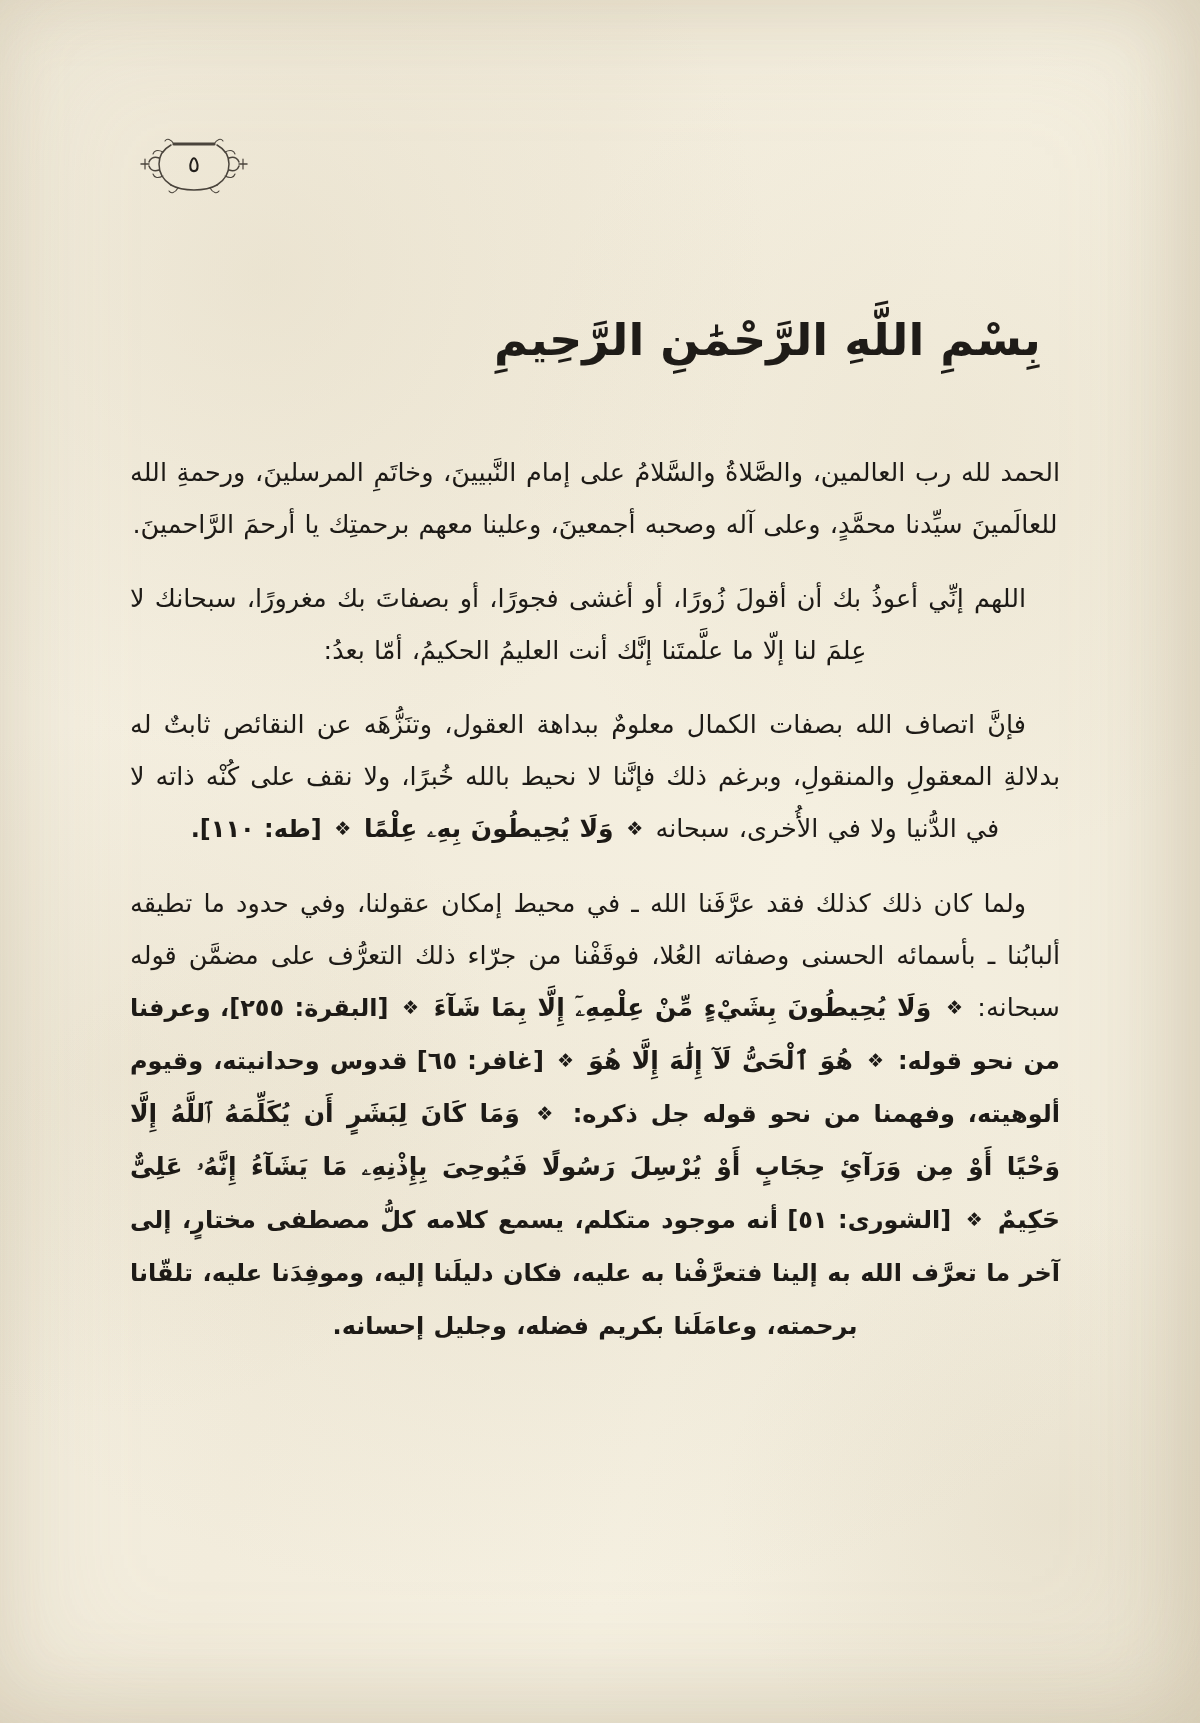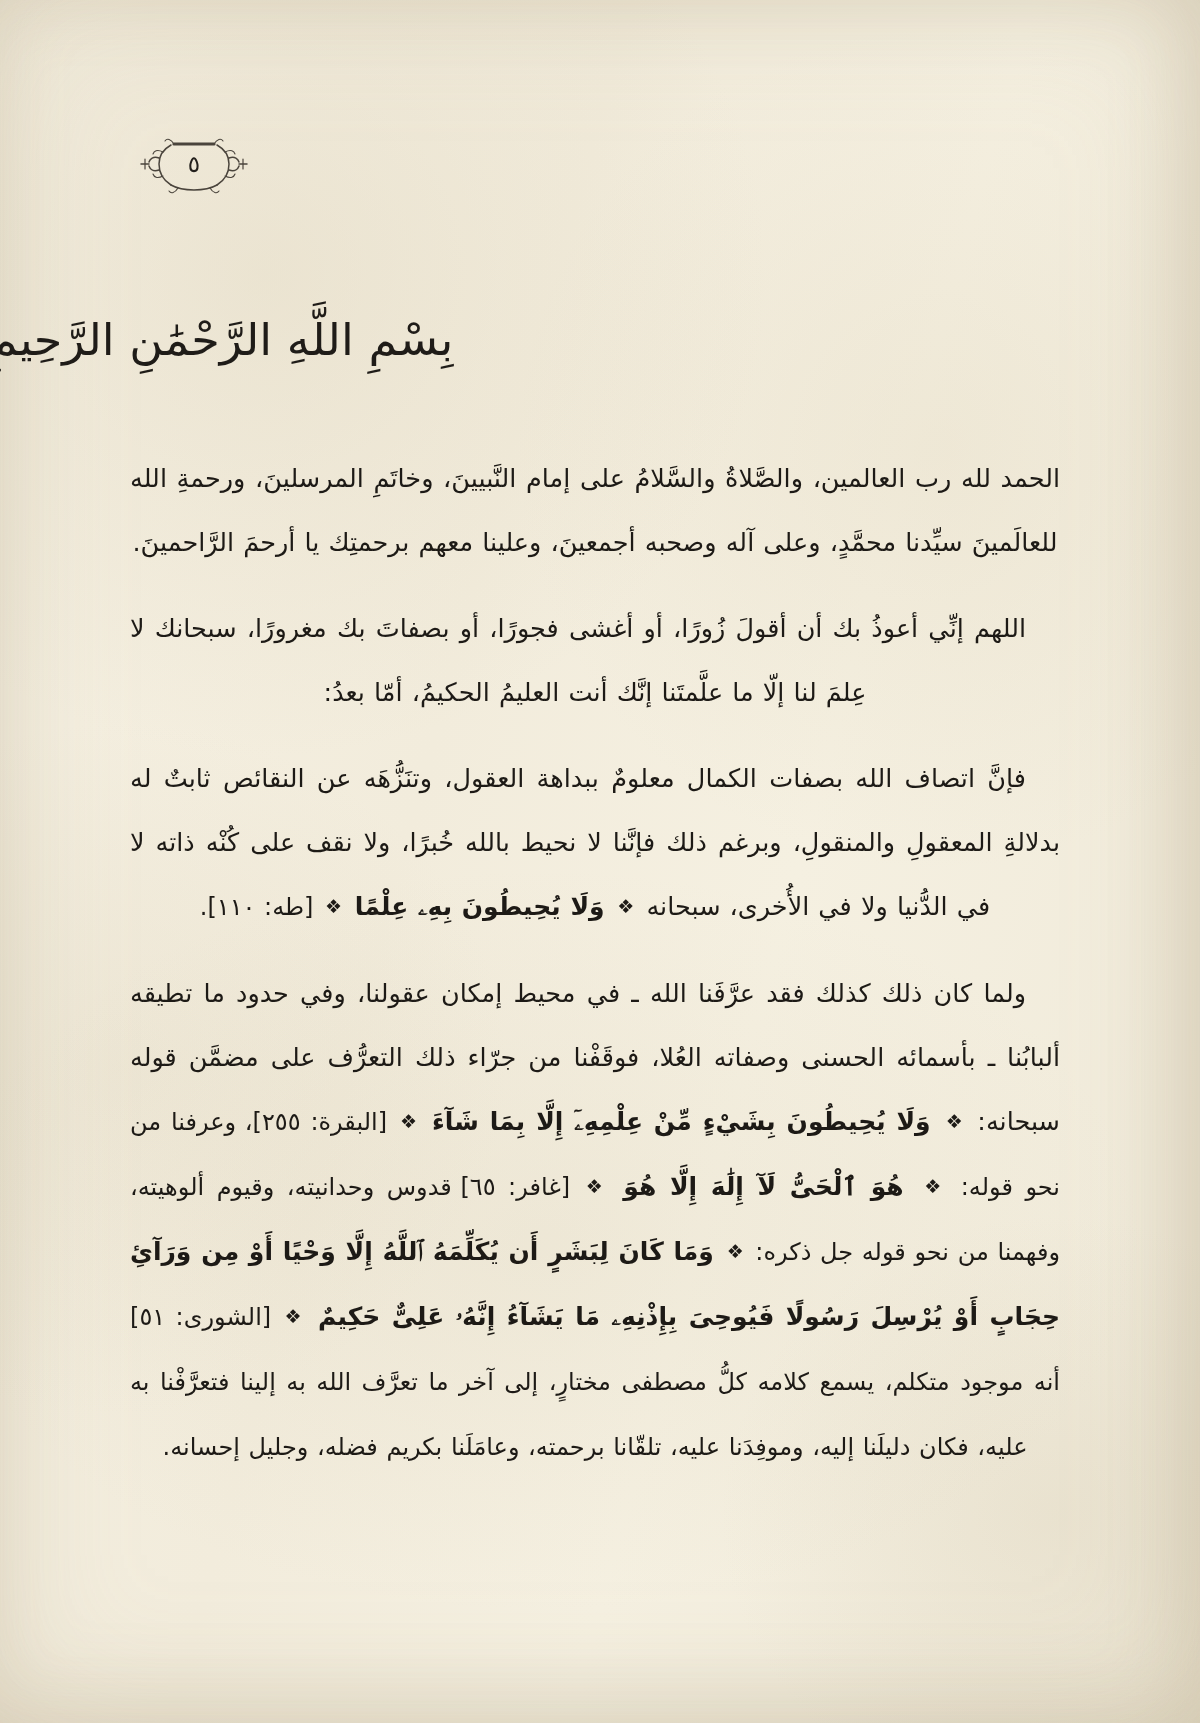--- a/index.html
+++ b/index.html
@@ -82,21 +82,22 @@
     letter-spacing: 0;
     line-height: 1;
   }
 
   
   .basmala-wrap {
     position: absolute;
     top: 316px;
     left: 0;
     width: 1028px;
-    text-align: left;
+    text-align: right;
+    font-weight: bold;
   }
   .basmala {
     display: inline-block;
     font-family: "DejaVu Sans", "Liberation Sans", sans-serif;
     font-size: 44px;
     color: #1f1c18;
     line-height: 1.1;
     transform: scaleX(1.05);
     white-space: nowrap;
   }
@@ -106,21 +107,21 @@
     position: absolute;
     top: 446px;
     right: 140px;
     width: 930px;
     color: #1d1a16;
   }
   p.para {
     margin: 0 0 22px 0;
     font-family: "DejaVu Sans", "Liberation Sans", sans-serif;
     font-size: 25.5px;
-    line-height: 64px;
+    line-height: 52px;
     text-align: justify;
     text-align-last: center;
     text-justify: inter-word;
     direction: rtl;
     word-spacing: 1px;
     letter-spacing: 0;
   }
   p.para:last-child { margin-bottom: 0; }
   p.indent { text-indent: 34px; }
 
@@ -134,21 +135,21 @@
   .ayah-mark {
     font-family: "DejaVu Sans", "Liberation Sans", sans-serif;
     font-size: 19px;
     vertical-align: 2px;
     color: #1d1a16;
     padding: 0 3px;
   }
   .cite {
     font-family: "DejaVu Sans", "Liberation Sans", sans-serif;
     font-size: 24px;
-    font-weight: 400;
+    font-weight: 700;
   }
 </style>
 </head>
 <body>
 
 <div class="paper-texture"></div>
 <div class="edge-shade"></div>
 
 <div class="page">
 

